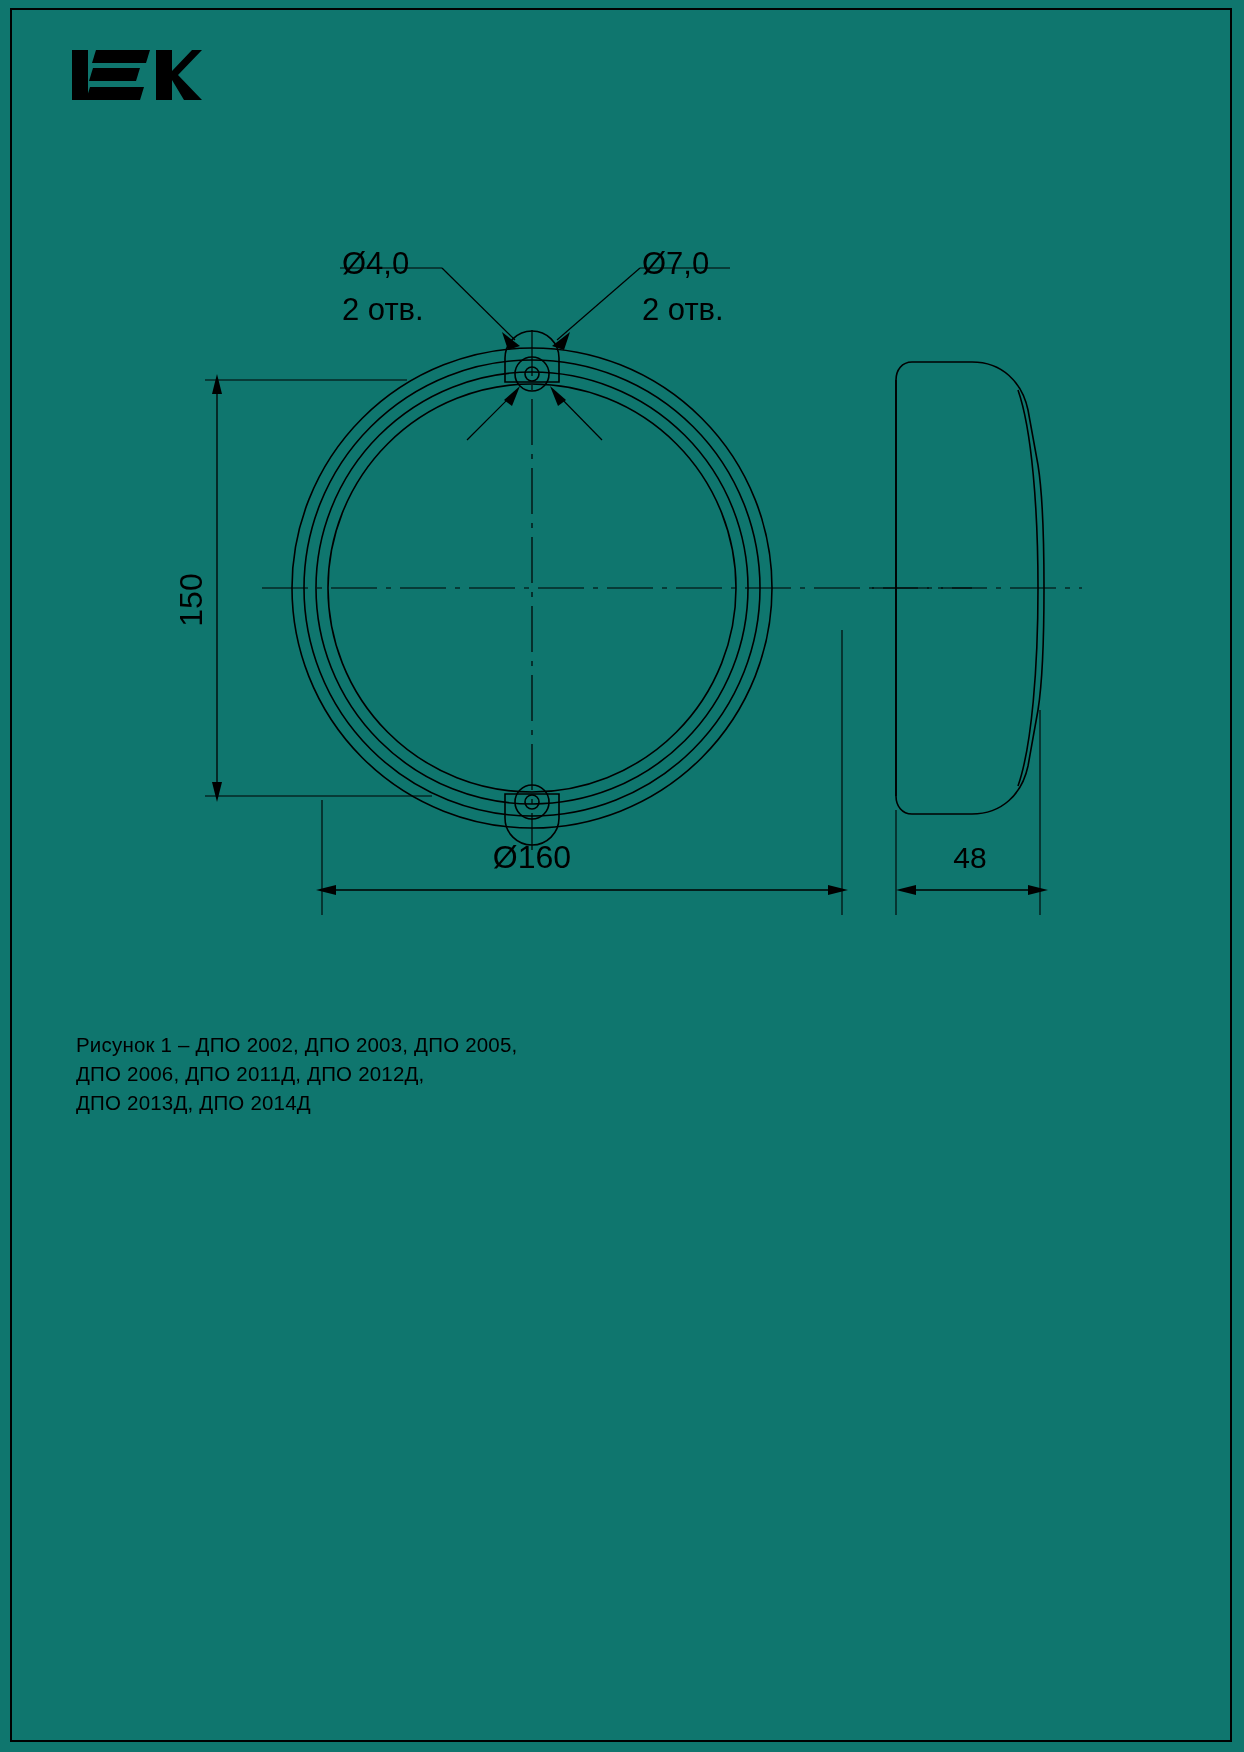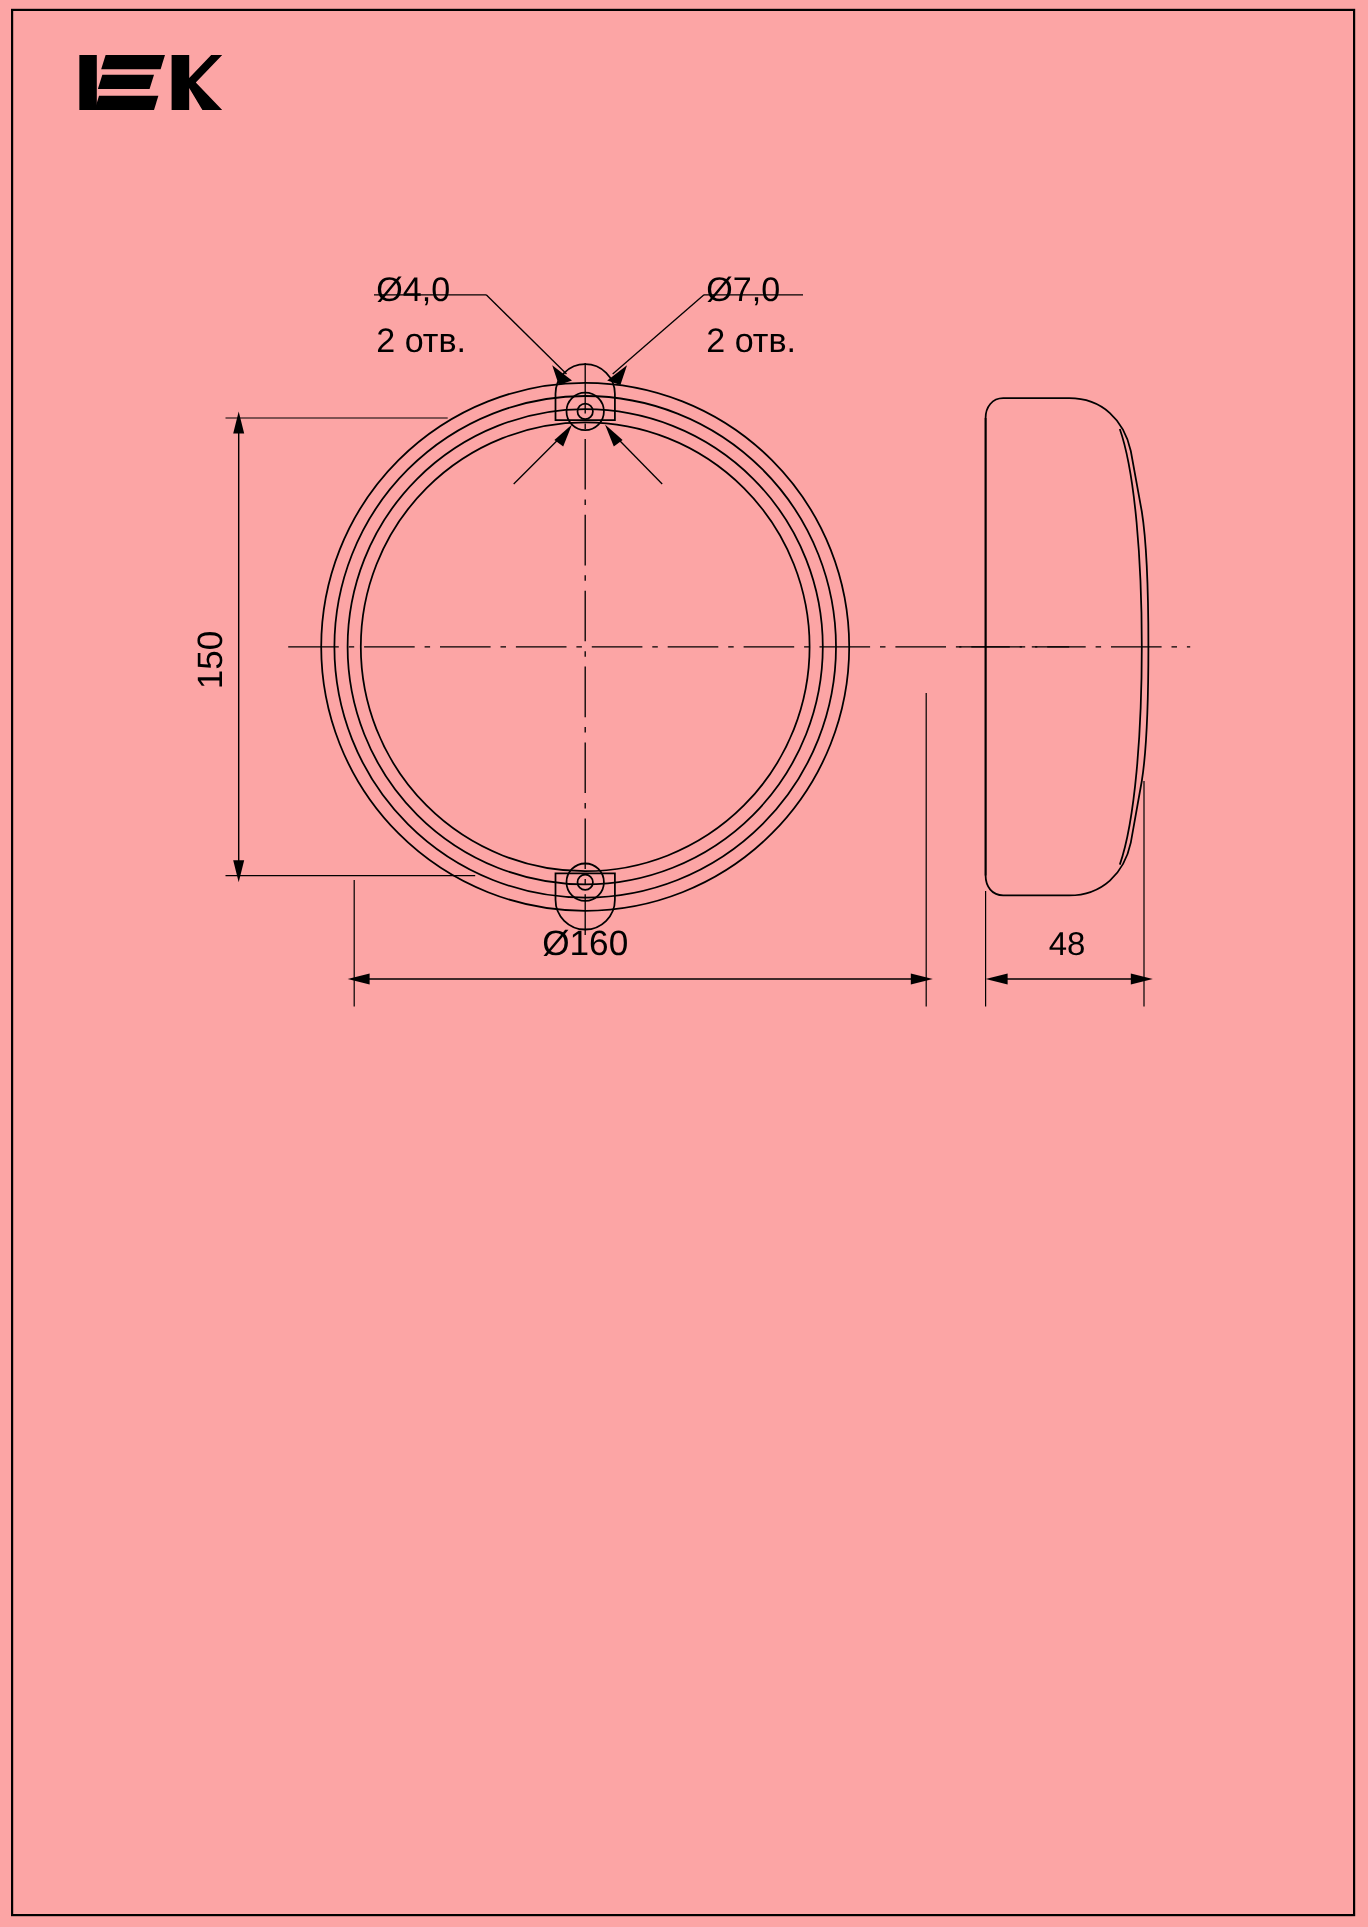--- a/index.html
+++ b/index.html
@@ -13,21 +13,21 @@
     font-family: "Liberation Sans", sans-serif;
     color: #000000;
     position: relative;
     overflow: hidden;
   }
   #page {
     position: absolute;
     left: 0; top: 0;
     width: 1244px;
     height: 1752px;
-    background: #fca5a5;
+    background: #0f766e;
   }
   .page-border {
     position: absolute;
     left: 10px;
     top: 8px;
     width: 1222px;
     height: 1734px;
     border: 2px solid #000;
     box-sizing: border-box;
   }
@@ -166,14 +166,17 @@
       <text class="svg-text" x="630" y="310" font-size="31">2 отв.</text>
 
       <text class="svg-text" x="190" y="590" font-size="32" text-anchor="middle" transform="rotate(-90 190 590)">150</text>
 
       <text class="svg-text" x="520" y="858" font-size="32" text-anchor="middle">Ø160</text>
 
       <text class="svg-text" x="958" y="858" font-size="30" text-anchor="middle">48</text>
     </svg>
   </div>
 
+  <div class="caption">Рисунок 1 – ДПО 2002, ДПО 2003, ДПО 2005,
+ДПО 2006, ДПО 2011Д, ДПО 2012Д,
+ДПО 2013Д, ДПО 2014Д</div>
 
 </div>
 
 </body></html>

